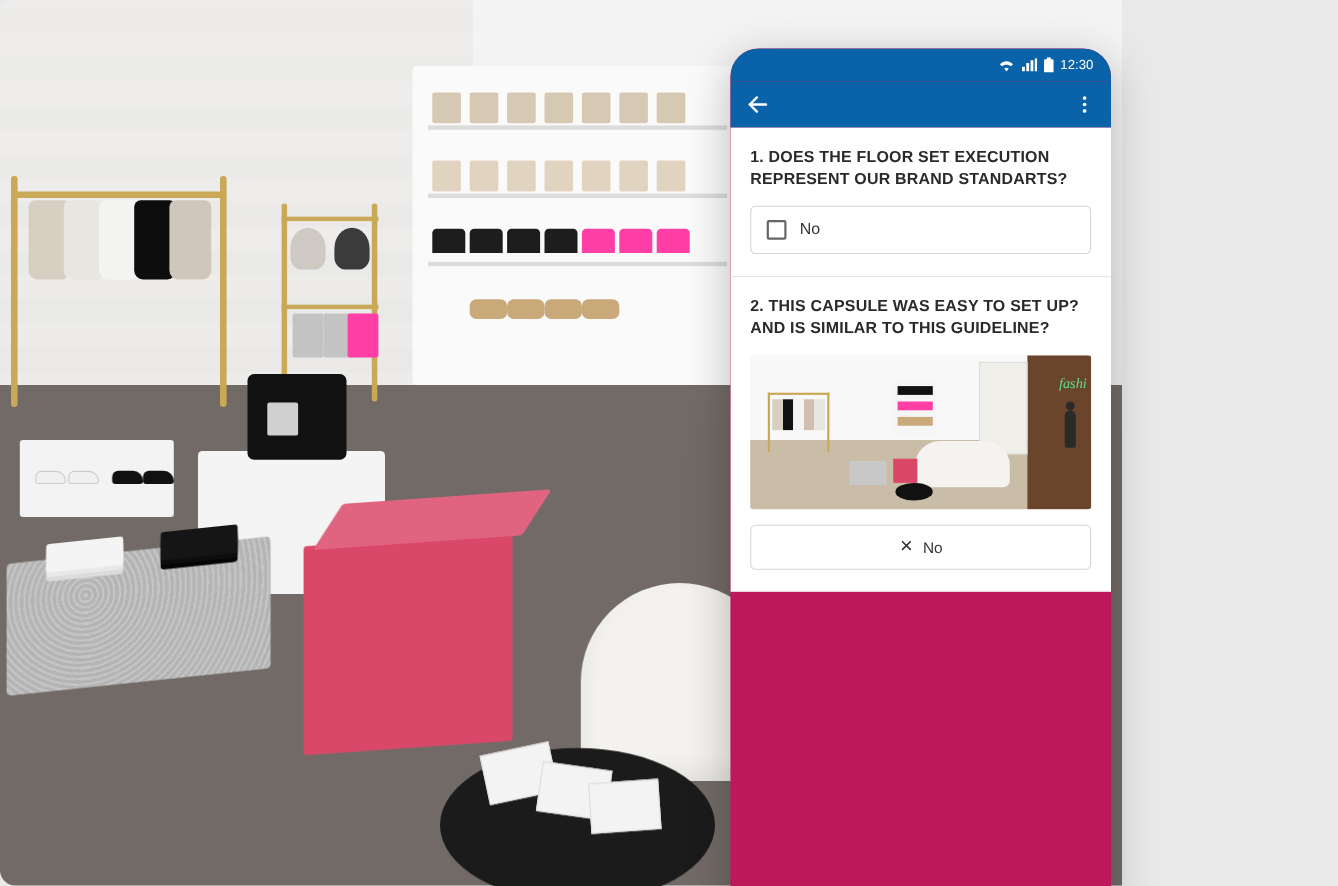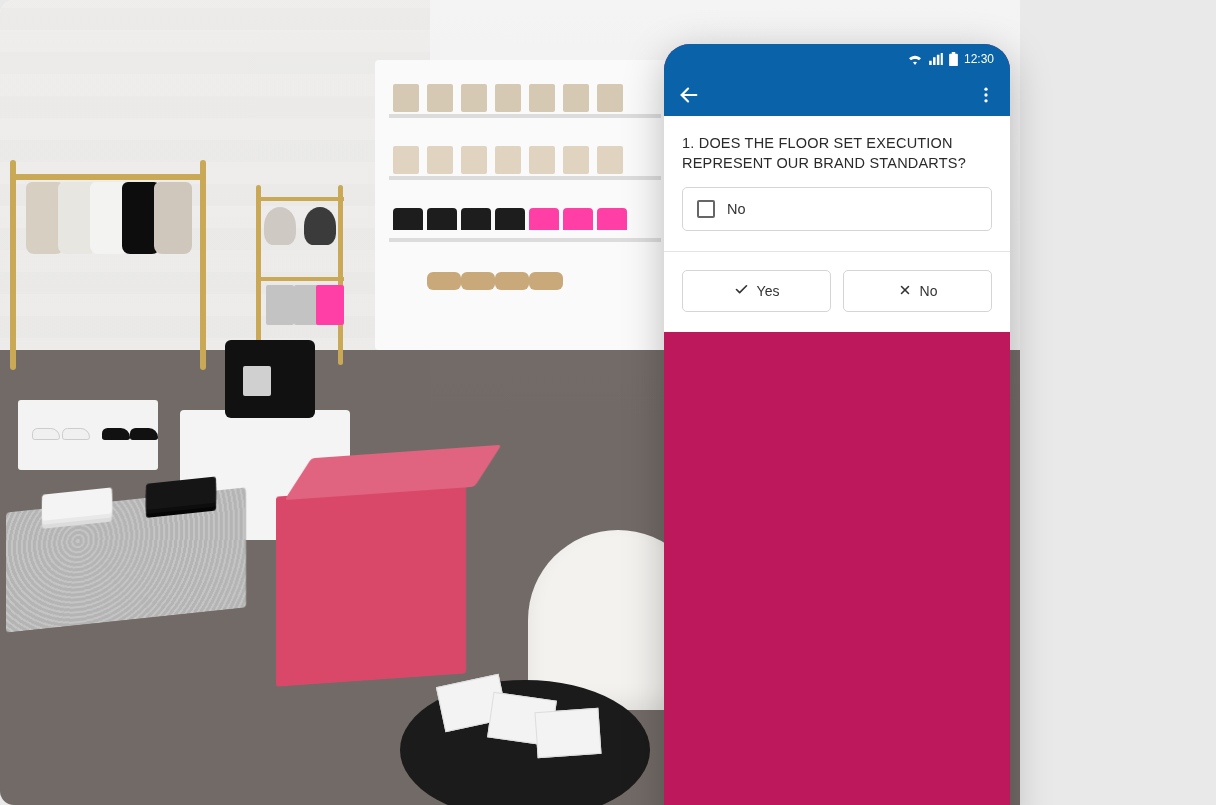--- a/index.html
+++ b/index.html
@@ -122,21 +122,21 @@
 }
 .app-bar .back, .app-bar .more { color:#fff; cursor:pointer; display:flex; align-items:center; }
 .content { background: #fff; }
 
 .question {
   padding: 18px 18px 20px 18px;
   border-bottom: 1px solid #e3e3e3;
 }
 .question h3 {
   font-size: 14.5px;
-  font-weight: 400;
+  font-weight: 700;
   color: #2a2a2a;
   line-height: 1.35;
   letter-spacing: 0.2px;
   margin-bottom: 14px;
 }
 .option {
   border: 1px solid #d5d5d5;
   border-radius: 5px;
   padding: 12px 14px;
   display: flex; align-items: center; gap: 12px;
@@ -321,29 +321,35 @@
   <div class="content">
     <div class="question">
       <h3>1. DOES THE FLOOR SET EXECUTION REPRESENT OUR BRAND STANDARTS?</h3>
       <div class="option">
         <span class="checkbox"></span>
         <span>No</span>
       </div>
     </div>
 
     <div class="question" style="border-bottom:none">
+      <h3>2. THIS CAPSULE WAS EASY TO SET UP? AND IS SIMILAR TO THIS GUIDELINE?</h3>
+      <div class="guideline-img">
+        <div class="gi-wood"></div>
+        <div class="gi-sign">fashi</div>
+        <div class="gi-door"></div>
+        <div class="gi-shelf"></div>
+        <div class="gi-rack"></div>
+        <div class="gi-shirts"></div>
+        <div class="gi-sofa"></div>
+        <div class="gi-cube"></div>
+        <div class="gi-box"></div>
+        <div class="gi-table"></div>
+        <div class="gi-person"></div>
+      </div>
       <div class="btn-row">
-        <button class="btn">
-          <span>
-            <svg width="15" height="15" viewBox="0 0 24 24" fill="none" stroke="#333" stroke-width="2.6" stroke-linecap="round" stroke-linejoin="round">
-                <polyline points="20 6 9 17 4 12"></polyline>
-              </svg>
-          </span>
-          <span>Yes</span>
-        </button>
         <button class="btn">
           <span>
             <svg width="14" height="14" viewBox="0 0 24 24" fill="none" stroke="#333" stroke-width="2.6" stroke-linecap="round">
                 <line x1="18" y1="6" x2="6" y2="18"></line>
                 <line x1="6" y1="6" x2="18" y2="18"></line>
               </svg>
           </span>
           <span>No</span>
         </button>
       </div>

